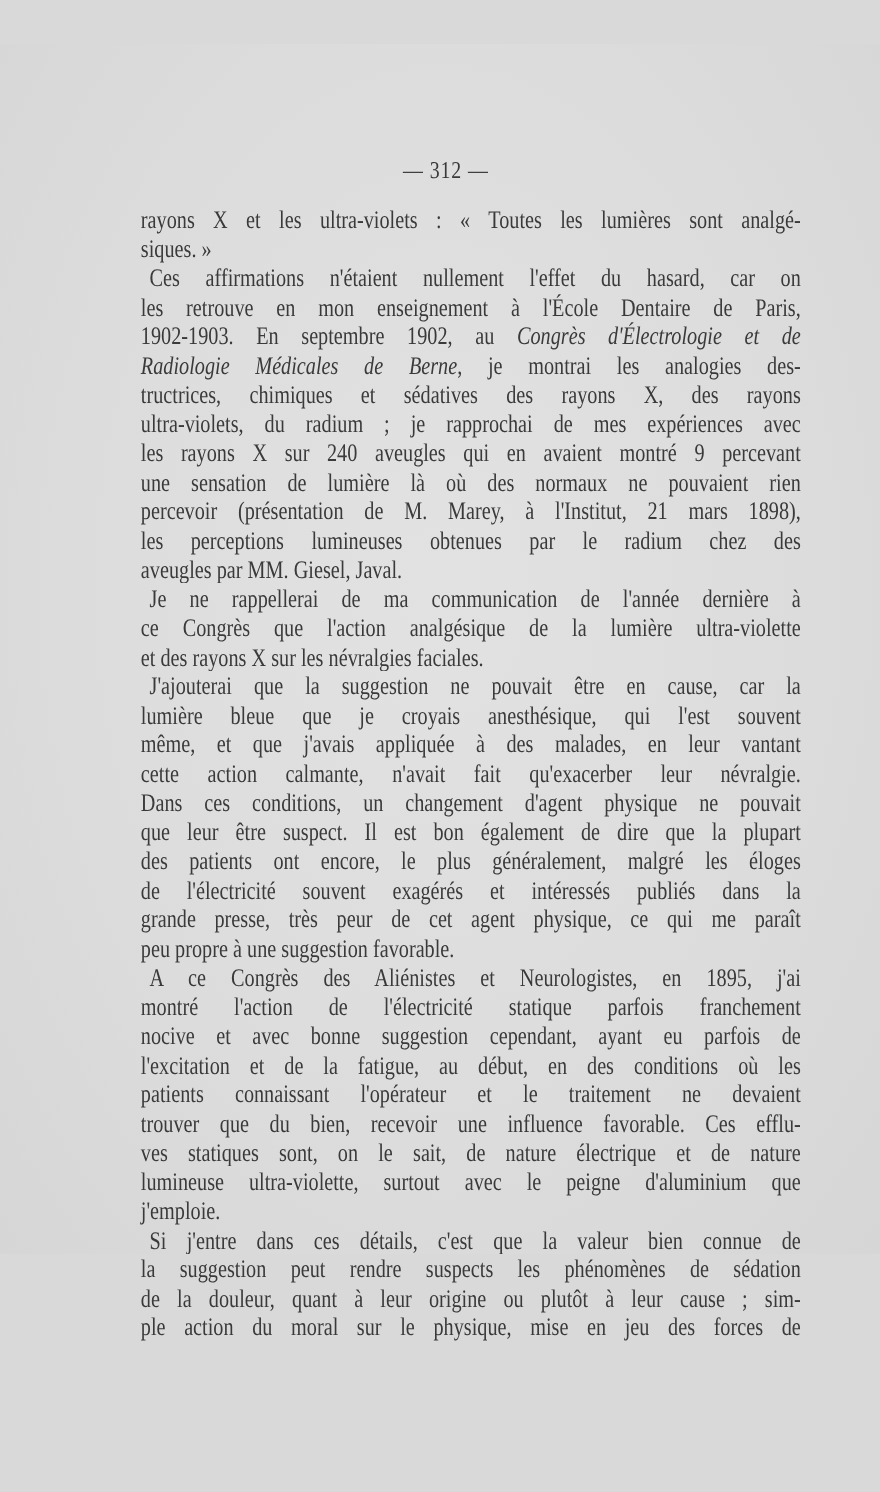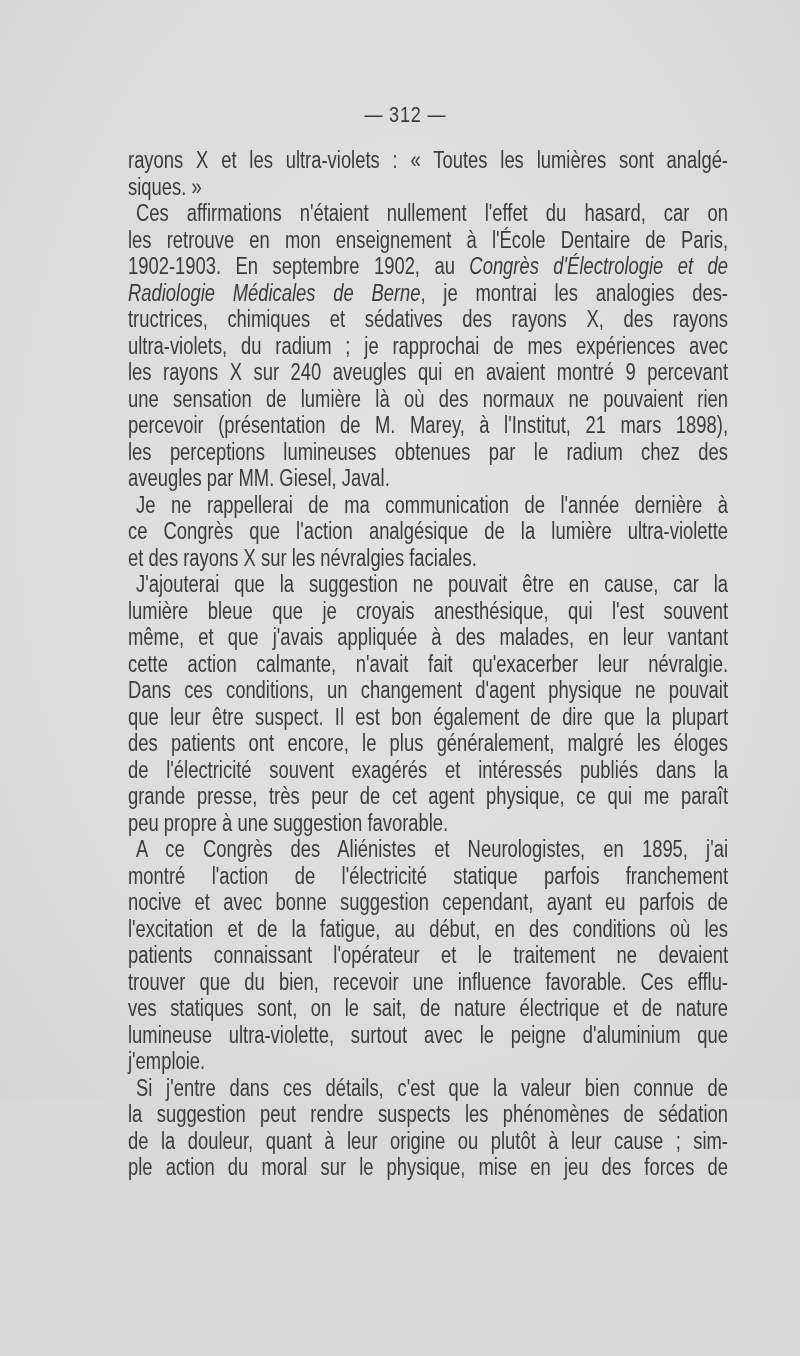--- a/index.html
+++ b/index.html
@@ -5,22 +5,23 @@
   html, body { margin: 0; padding: 0; }
   body {
     width: 800px; height: 1356px;
     background: #d9d9d9;
     overflow: hidden;
   }
   .page {
     position: relative;
     width: 800px; height: 1100px;
     background: radial-gradient(ellipse at 50% 45%, #e2e2e2 0%, #dcdcdc 60%, #d6d6d6 100%);
-    font-family: Liberation Sans, sans-serif;
+    font-family: Liberation Serif, serif;
     color: #3a3a3a;
+    margin-top: 40px;
   }
   .folio {
     position: absolute;
     top: 102px; left: 0; width: 800px;
     text-align: center;
     font-size: 22px;
     letter-spacing: 1px;
     transform: scaleX(0.82);
     transform-origin: 430px 0;
   }

